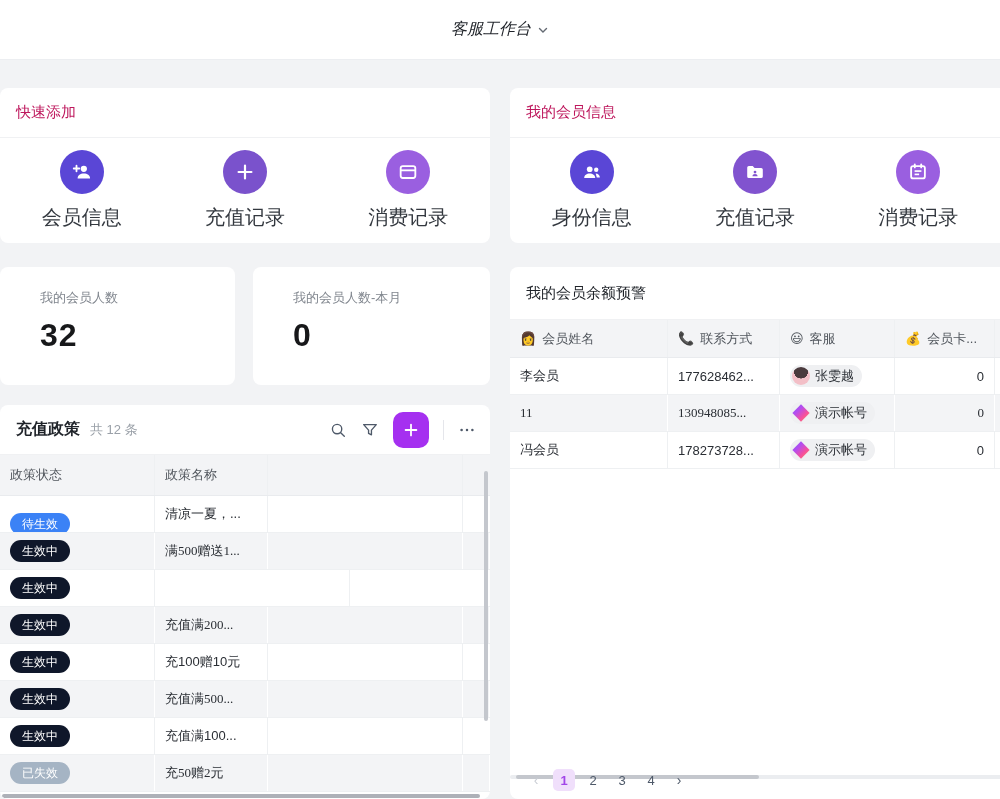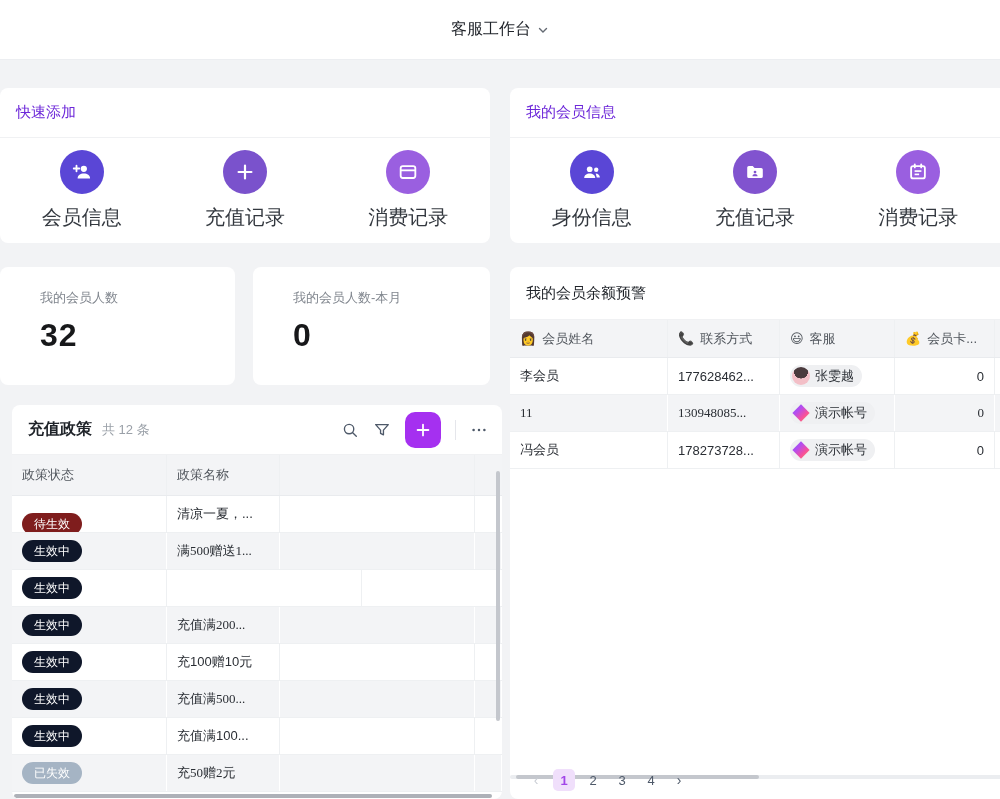--- a/index.html
+++ b/index.html
@@ -3,27 +3,27 @@
 <meta charset="utf-8">
 <style>
   * { margin:0; padding:0; box-sizing:border-box; }
   html,body { width:1000px; height:799px; }
   body { font-family:"Liberation Sans","DejaVu Sans",sans-serif; background:#f2f3f5; color:#1f2329; }
   .screen { position:relative; width:1000px; height:799px; overflow:hidden; background:#f2f3f5; }
 
   
   .topbar { position:absolute; left:0; top:0; width:1000px; height:60px; background:#fff;
             border-bottom:1px solid #eceef1; display:flex; align-items:center; justify-content:center; }
-  .topbar-title { display:flex; align-items:center; gap:6px; font-size:16px; color:#1f2329; cursor:pointer; }
+  .topbar-title { display:flex; align-items:center; gap:6px; font-size:16px; color:#1f2329; cursor:pointer;font-style:italic; }
   .chev { width:12px; height:12px; }
 
   
   .card { position:absolute; background:#fff; border-radius:8px; }
   .card-head { height:50px; display:flex; align-items:center; padding:0 16px; border-bottom:1px solid #f0f1f3; }
-  .card-title { font-size:15px; color:#6d28d9; }
+  .card-title { font-size:15px; color:#be185d; }
 
   
   .actions-row { display:flex; height:104px; align-items:center; }
   .action-item { flex:1; display:flex; flex-direction:column; align-items:center; gap:10px; cursor:pointer; }
   .action-circle { width:44px; height:44px; border-radius:50%; display:flex; align-items:center; justify-content:center; }
   .ic-indigo { background:#5a46d6; } .ic-purple { background:#7a52cc; }
   .ic-violet { background:#9a5fe0; } .ic-folder { background:#8153cf; }
   .action-label { font-size:20px; color:#33383f; }
 
   
@@ -46,21 +46,21 @@
   .tbl-row { display:flex; font-size:13px; color:#2a2e34; border-bottom:1px solid #eef0f2; background:#fff; }
   .tbl-row.alt { background:#f3f4f6; }
   .cell { display:flex; align-items:center; padding:0 10px; border-right:1px solid #eef0f2; height:100%; overflow:hidden; white-space:nowrap; }
   .tbl-row.alt .cell { border-right:1px solid #fff;font-family:Liberation Serif, serif; }
 
   .policy-table .tbl-header { height:41px; }
   .policy-table .tbl-row { height:37px; }
   .pc1 { width:155px; } .pc2 { width:113px; } .pc3 { width:195px; } .pc4 { flex:1; border-right:none; }
 
   .badge { display:inline-block; padding:3px 12px; border-radius:999px; font-size:12px; color:#fff; line-height:16px; }
-  .badge-pending { background:#7f1d1d;margin-top:20px; }
+  .badge-pending { background:#3b82f6;margin-top:20px; }
   .badge-active  { background:#0f172a; }
   .badge-expired { background:#a5b4c4; }
 
   
   .bw-head { height:53px; display:flex; align-items:center; padding:0 16px; border-bottom:1px solid #f0f1f3; }
   .bw-title { font-size:15px; color:#1f2329; }
   .bw-table .tbl-header { height:38px; }
   .bw-table .tbl-row { height:37px; }
   .bc1 { width:158px; } .bc2 { width:112px; } .bc3 { width:115px; }
   .bc4 { width:100px; justify-content:flex-end; } .bc5 { flex:1; border-right:none; }
@@ -181,21 +181,21 @@
 
   <div class="card stat-card" style="left:0; top:267px; width:235px; height:118px;">
     <div class="stat-label">我的会员人数</div>
     <div class="stat-value">32</div>
   </div>
   <div class="card stat-card" style="left:253px; top:267px; width:237px; height:118px;">
     <div class="stat-label">我的会员人数-本月</div>
     <div class="stat-value">0</div>
   </div>
 
-  <div class="card" style="left:12px; top:405px; width:490px; height:394px; overflow:hidden;">
+  <div class="card" style="left:0; top:405px; width:490px; height:394px; overflow:hidden;">
     <div class="policy-head">
       <span class="policy-title">充值政策</span>
       <span class="policy-count">共 12 条</span>
       <div class="head-tools">
         <span class="tool-icon">
           <svg width="18" height="18" viewBox="0 0 20 20">
               <circle cx="9" cy="9" r="5.2" fill="none" stroke="#4e5969" stroke-width="1.5"></circle>
               <line x1="13" y1="13" x2="17" y2="17" stroke="#4e5969" stroke-width="1.5" stroke-linecap="round"></line>
             </svg>
         </span>

